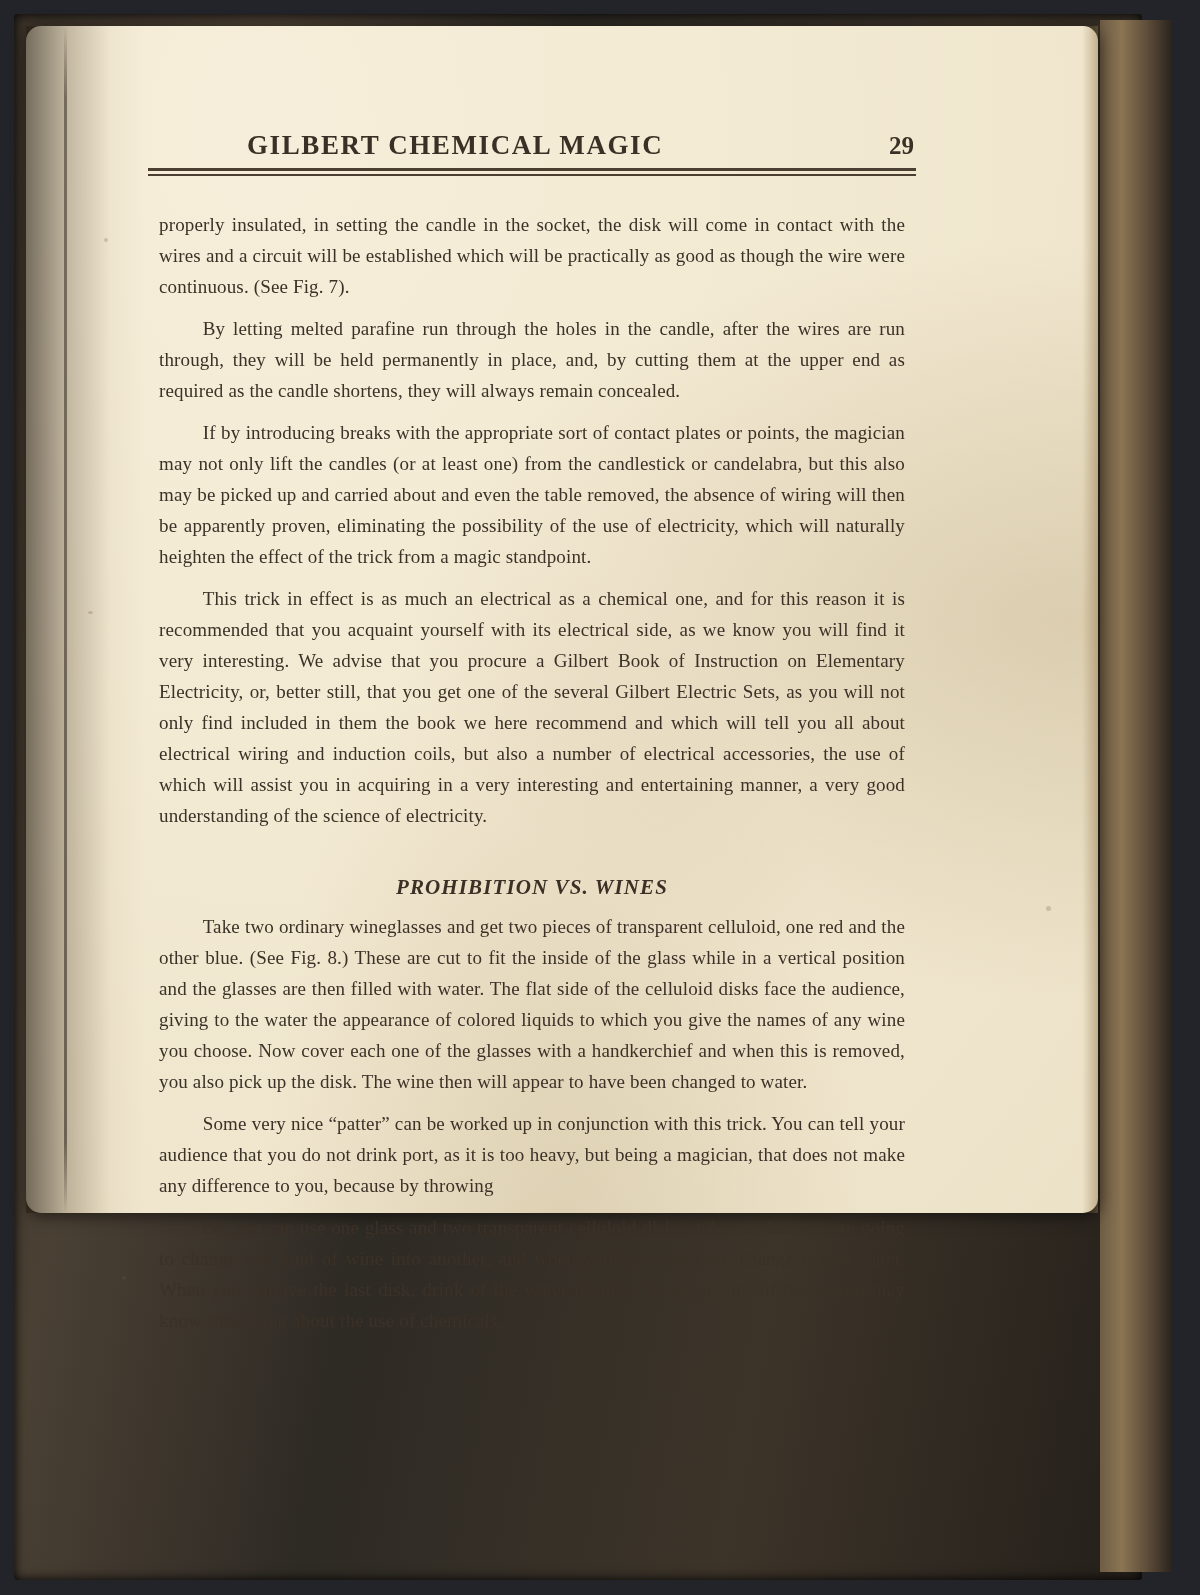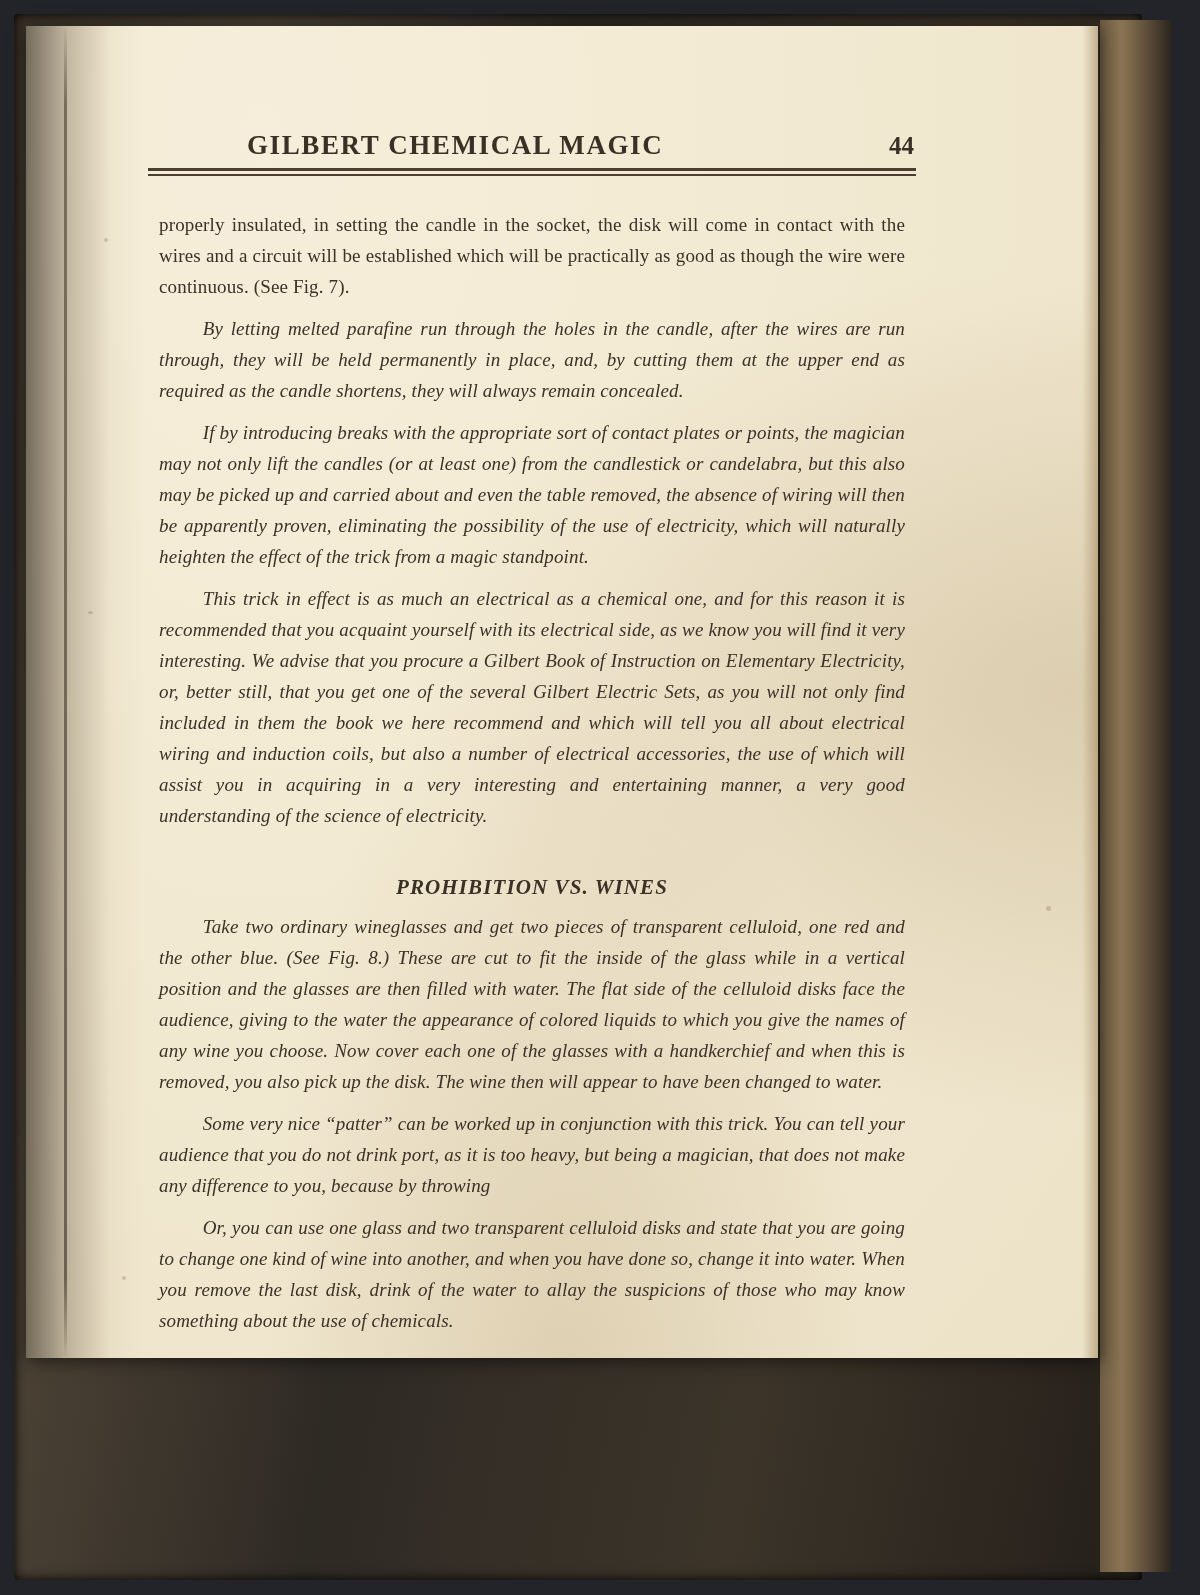--- a/index.html
+++ b/index.html
@@ -41,24 +41,25 @@
     height: 1552px;
     background: linear-gradient(90deg,#6e5c44 0%,#8a7453 30%,#5e4e3a 65%,#2a241d 100%);
   }
 
   
   .leaf {
     position: absolute;
     left: 26px;
     top: 26px;
     width: 1072px;
-    height: 1332px;
+    height: 1187px;
     background:
       radial-gradient(ellipse at 22% 8%, #f6eeda 0%, #f3ead3 40%, #ece2c8 100%);
     box-shadow: 2px 3px 16px rgba(0,0,0,0.55);
+    border-radius: 15px;
   }
   
   .gutter {
     position: absolute;
     left: 0;
     top: 0;
     width: 120px;
     height: 100%;
     background: linear-gradient(90deg, rgba(40,30,18,0.62) 0%, rgba(80,62,38,0.30) 35%, rgba(160,140,100,0.08) 70%, rgba(255,255,255,0) 100%);
     pointer-events: none;
@@ -132,21 +133,20 @@
     text-align: justify;
     text-justify: inter-word;
     margin: 11px;
     letter-spacing: 0.15px;
   }
   p.first {
     margin-top: 33px;
   }
   p.indent {
     text-indent: 2.3em;
-    font-style: italic;
   }
   h2.section {
     font-family: "Liberation Serif", serif;
     font-size: 21px;
     font-weight: 700;
     letter-spacing: 1.1px;
     color: #3a3026;
     text-align: center;
     margin: 44px 0 6px 0;
     font-style: italic;
@@ -169,21 +169,21 @@
   <div class="cover-right"></div>
 
   <div class="leaf">
 
     <div class="age"></div>
 
     <div class="textblock">
 
       <div class="header-row">
         <div class="running-head">GILBERT CHEMICAL MAGIC</div>
-        <div class="folio">44</div>
+        <div class="folio">29</div>
       </div>
       <div class="rule-double"></div>
 
       <p class="body first">properly insulated, in setting the candle in the socket, the disk will come in contact with the wires and a circuit will be established which will be practically as good as though the wire were continuous.    (See Fig. 7).</p>
       <p class="body indent">By letting melted parafine run through the holes in the candle, after the wires are run through, they will be held permanently in place, and, by cutting them at the upper end as required as the candle shortens, they will always remain concealed.</p>
       <p class="body indent">If by introducing breaks with the appropriate sort of contact plates or points, the magician may not only lift the candles (or at least one) from the candlestick or candelabra, but this also may be picked up and carried about and even the table removed, the absence of wiring will then be apparently proven, eliminating the possibility of the use of electricity, which will naturally heighten the effect of the trick from a magic standpoint.</p>
       <p class="body indent">This trick in effect is as much an electrical as a chemical one, and for this reason it is recommended that you acquaint yourself with its electrical side, as we know you will find it very interesting.   We advise that you procure a Gilbert Book of Instruction on Elementary Electricity, or, better still, that you get one of the several Gilbert Electric Sets, as you will not only find included in them the book we here recommend and which will tell you all about electrical wiring and induction coils, but also a number of electrical accessories, the use of which will assist you in acquiring in a very interesting and entertaining manner, a very good understanding of the science of electricity.</p>
 
       <h2 class="section">PROHIBITION VS. WINES</h2>
 

